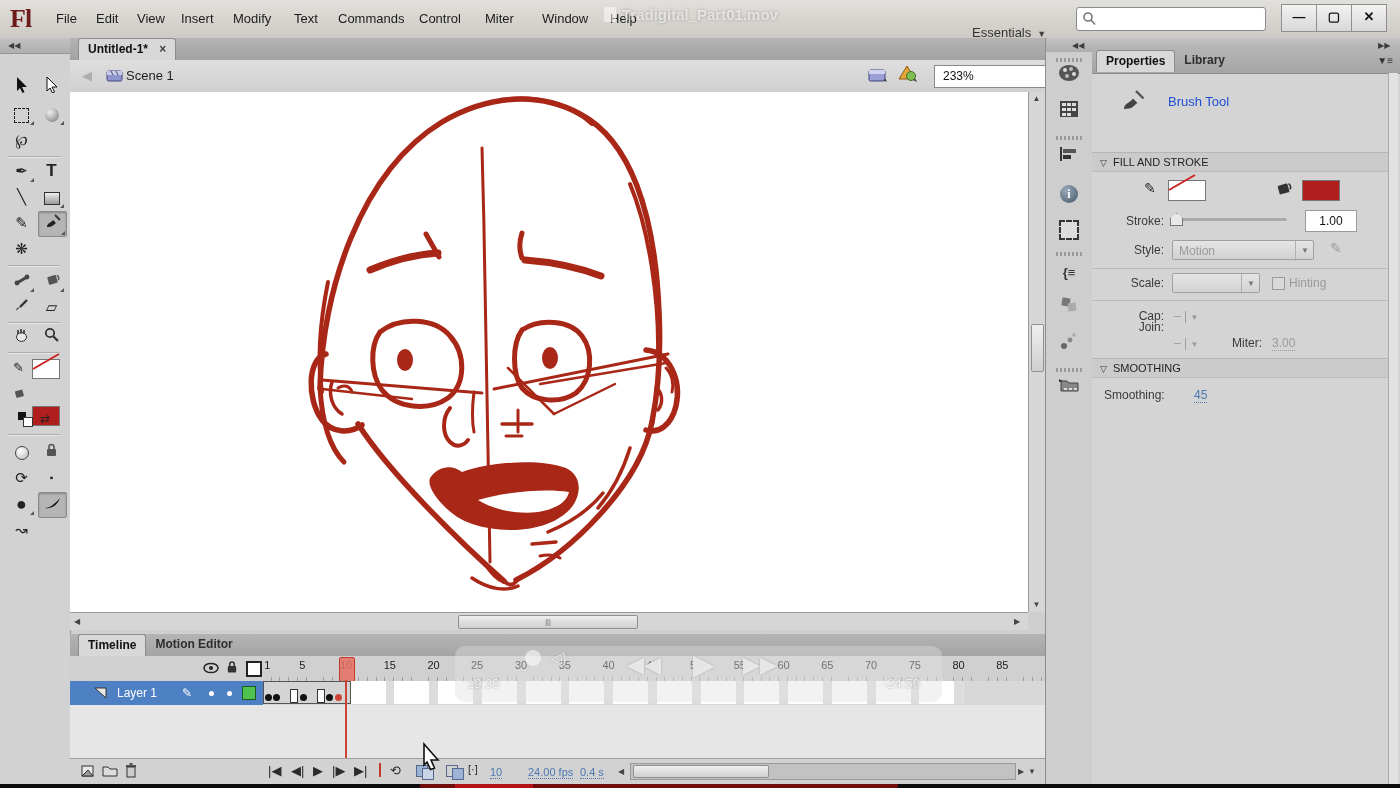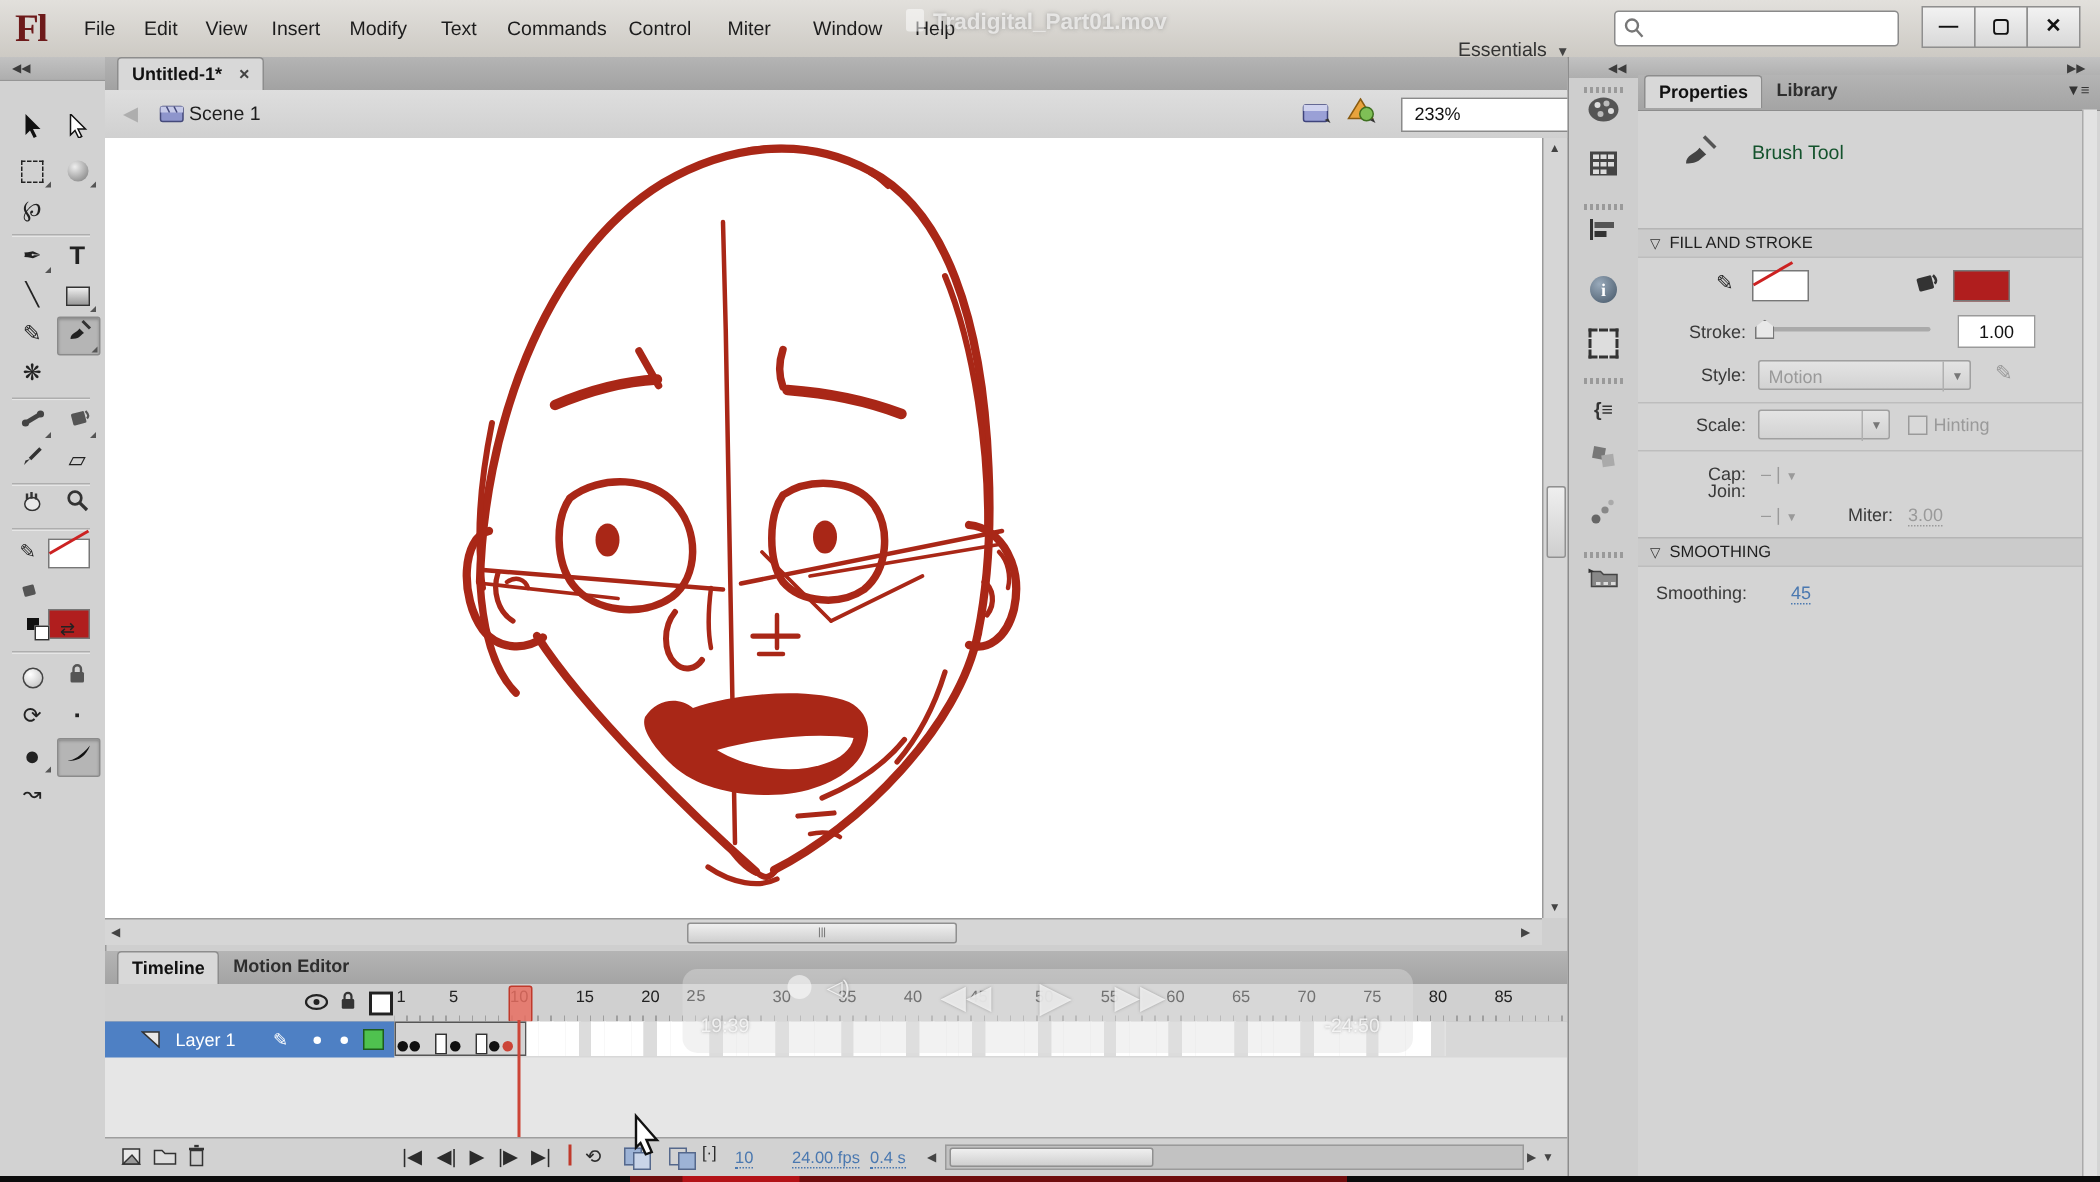--- a/index.html
+++ b/index.html
@@ -394,21 +394,21 @@
       <rect x="2" y="6" width="9" height="7" rx="1" fill="#333"></rect>
       <path d="M4 6 V4 a2.5 2.5 0 0 1 5 0 V6" fill="none" stroke="#333" stroke-width="1.6"></path>
     </svg>
     <span class="abs" style="left:176px;top:5px;width:12px;height:12px;border:2px solid #222;background:#fff"></span>
     <div id="tl-ruler">
         <span class="rnum" style="left: -6.625px;">1</span>
         <span class="rnum" style="left: 28.375px;">5</span>
         <span class="rnum" style="left: 72.125px;">10</span>
         <span class="rnum" style="left: 115.875px;">15</span>
         <span class="rnum" style="left: 159.625px;">20</span>
-        <span class="rnum" style="left: 190px; font-family: Liberation Mono, monospace;">25</span>
+        <span class="rnum" style="left: 203px;">25</span>
         <span class="rnum" style="left: 247.125px;">30</span>
         <span class="rnum" style="left: 290.875px;">35</span>
         <span class="rnum" style="left: 334.625px;">40</span>
         <span class="rnum" style="left: 378.375px;">45</span>
         <span class="rnum" style="left: 422.125px;">50</span>
         <span class="rnum" style="left: 465.875px;">55</span>
         <span class="rnum" style="left: 509.625px;">60</span>
         <span class="rnum" style="left: 553.375px;">65</span>
         <span class="rnum" style="left: 597.125px;">70</span>
         <span class="rnum" style="left: 640.875px;">75</span>
@@ -636,21 +636,21 @@
     <div id="prop-tabs">
       <div class="tab active" style="margin-left:4px">Properties</div>
       <div class="tab idle">Library</div>
       <span class="abs" style="right:8px;top:5px;font-size:10px;color:#333">▼≡</span>
     </div>
 
     <svg class="abs" style="left:28px;top:38px" width="26" height="24" viewBox="0 0 16 16">
       <line x1="10" y1="2" x2="15" y2="7" stroke="#555" stroke-width="1.6"></line>
       <path d="M2 14 C2 10 6 10 8 7 L11 10 C8 12 8 14 2 14 Z" fill="#444"></path>
     </svg>
-    <span class="abs" style="left:76px;top:44px;font-size:13px;color:#14532d">Brush Tool</span>
+    <span class="abs" style="left:76px;top:44px;font-size:13px;color:#1d4ed8">Brush Tool</span>
 
     <div class="sechead" style="top:102px">
       <span class="tri">▽</span><span>FILL AND STROKE</span>
     </div>
     <span class="abs" style="left:52px;top:130px;font-size:14px">✎</span>
     <div class="abs swatchbox none" style="left:76px;top:130px;width:36px;height:19px"></div>
     <svg class="abs" style="left:182px;top:130px" width="18" height="16" viewBox="0 0 16 14">
       <rect x="4" y="4" width="9" height="8" rx="1" transform="rotate(-15 8 8)" fill="#333"></rect>
       <path d="M13 3 q3 3 1 5" stroke="#333" fill="none" stroke-width="1.5"></path>
     </svg>

